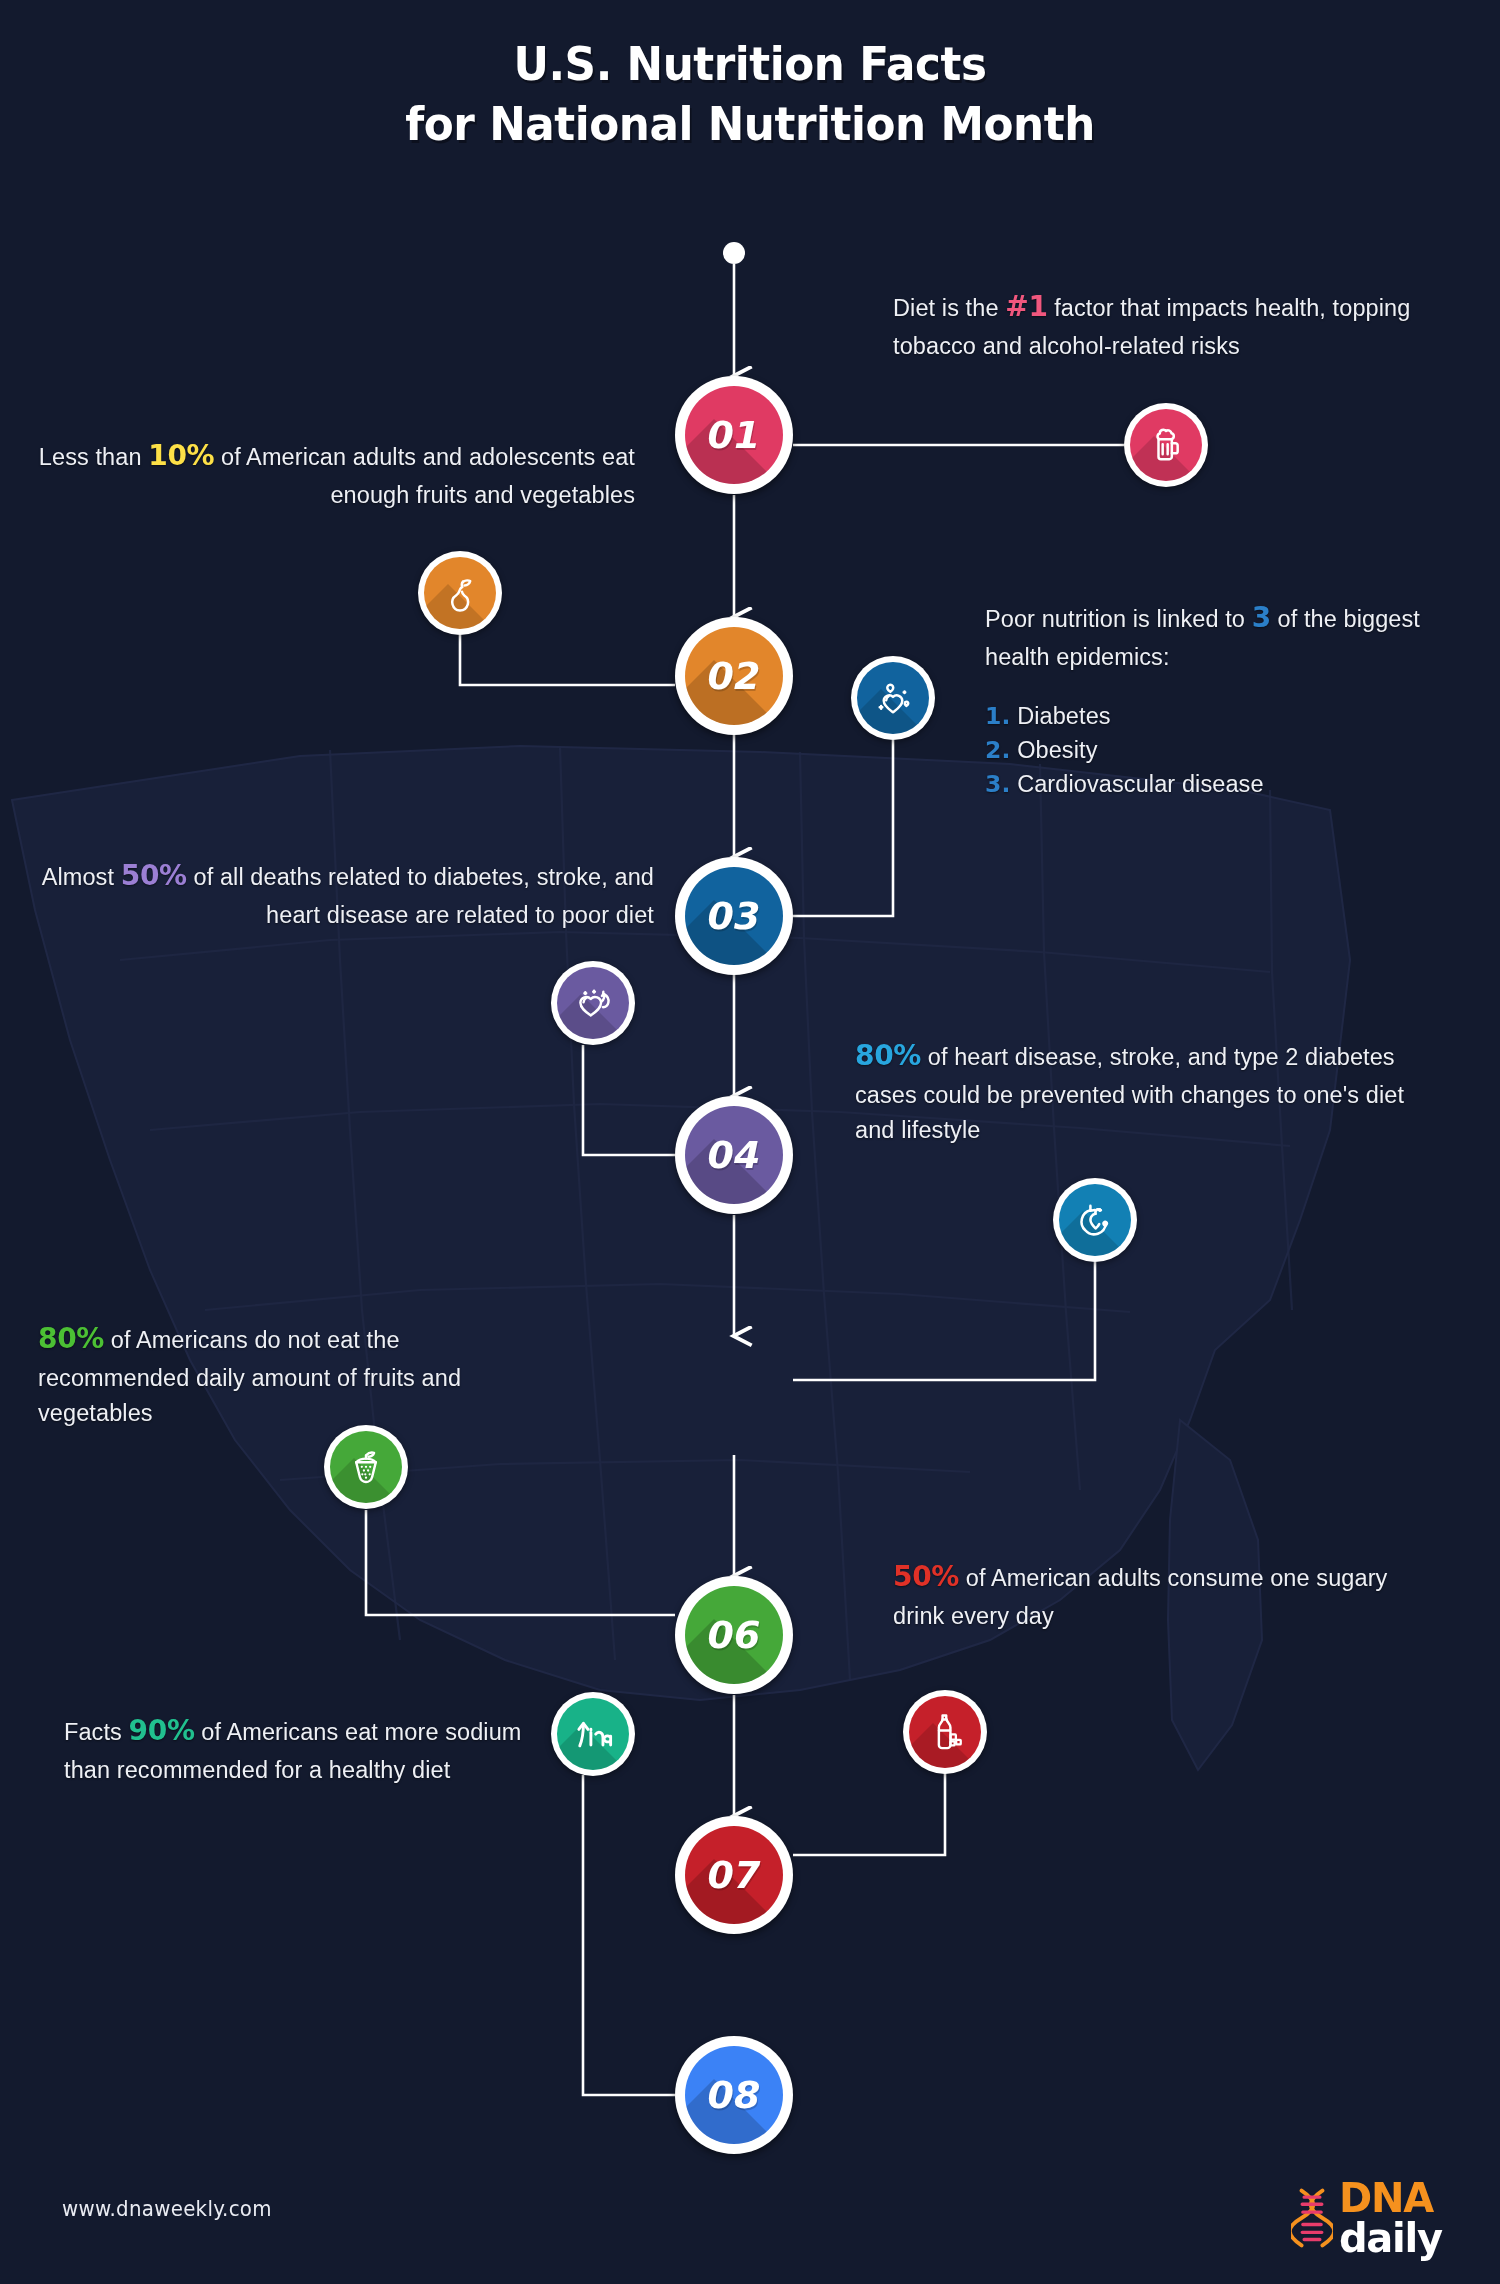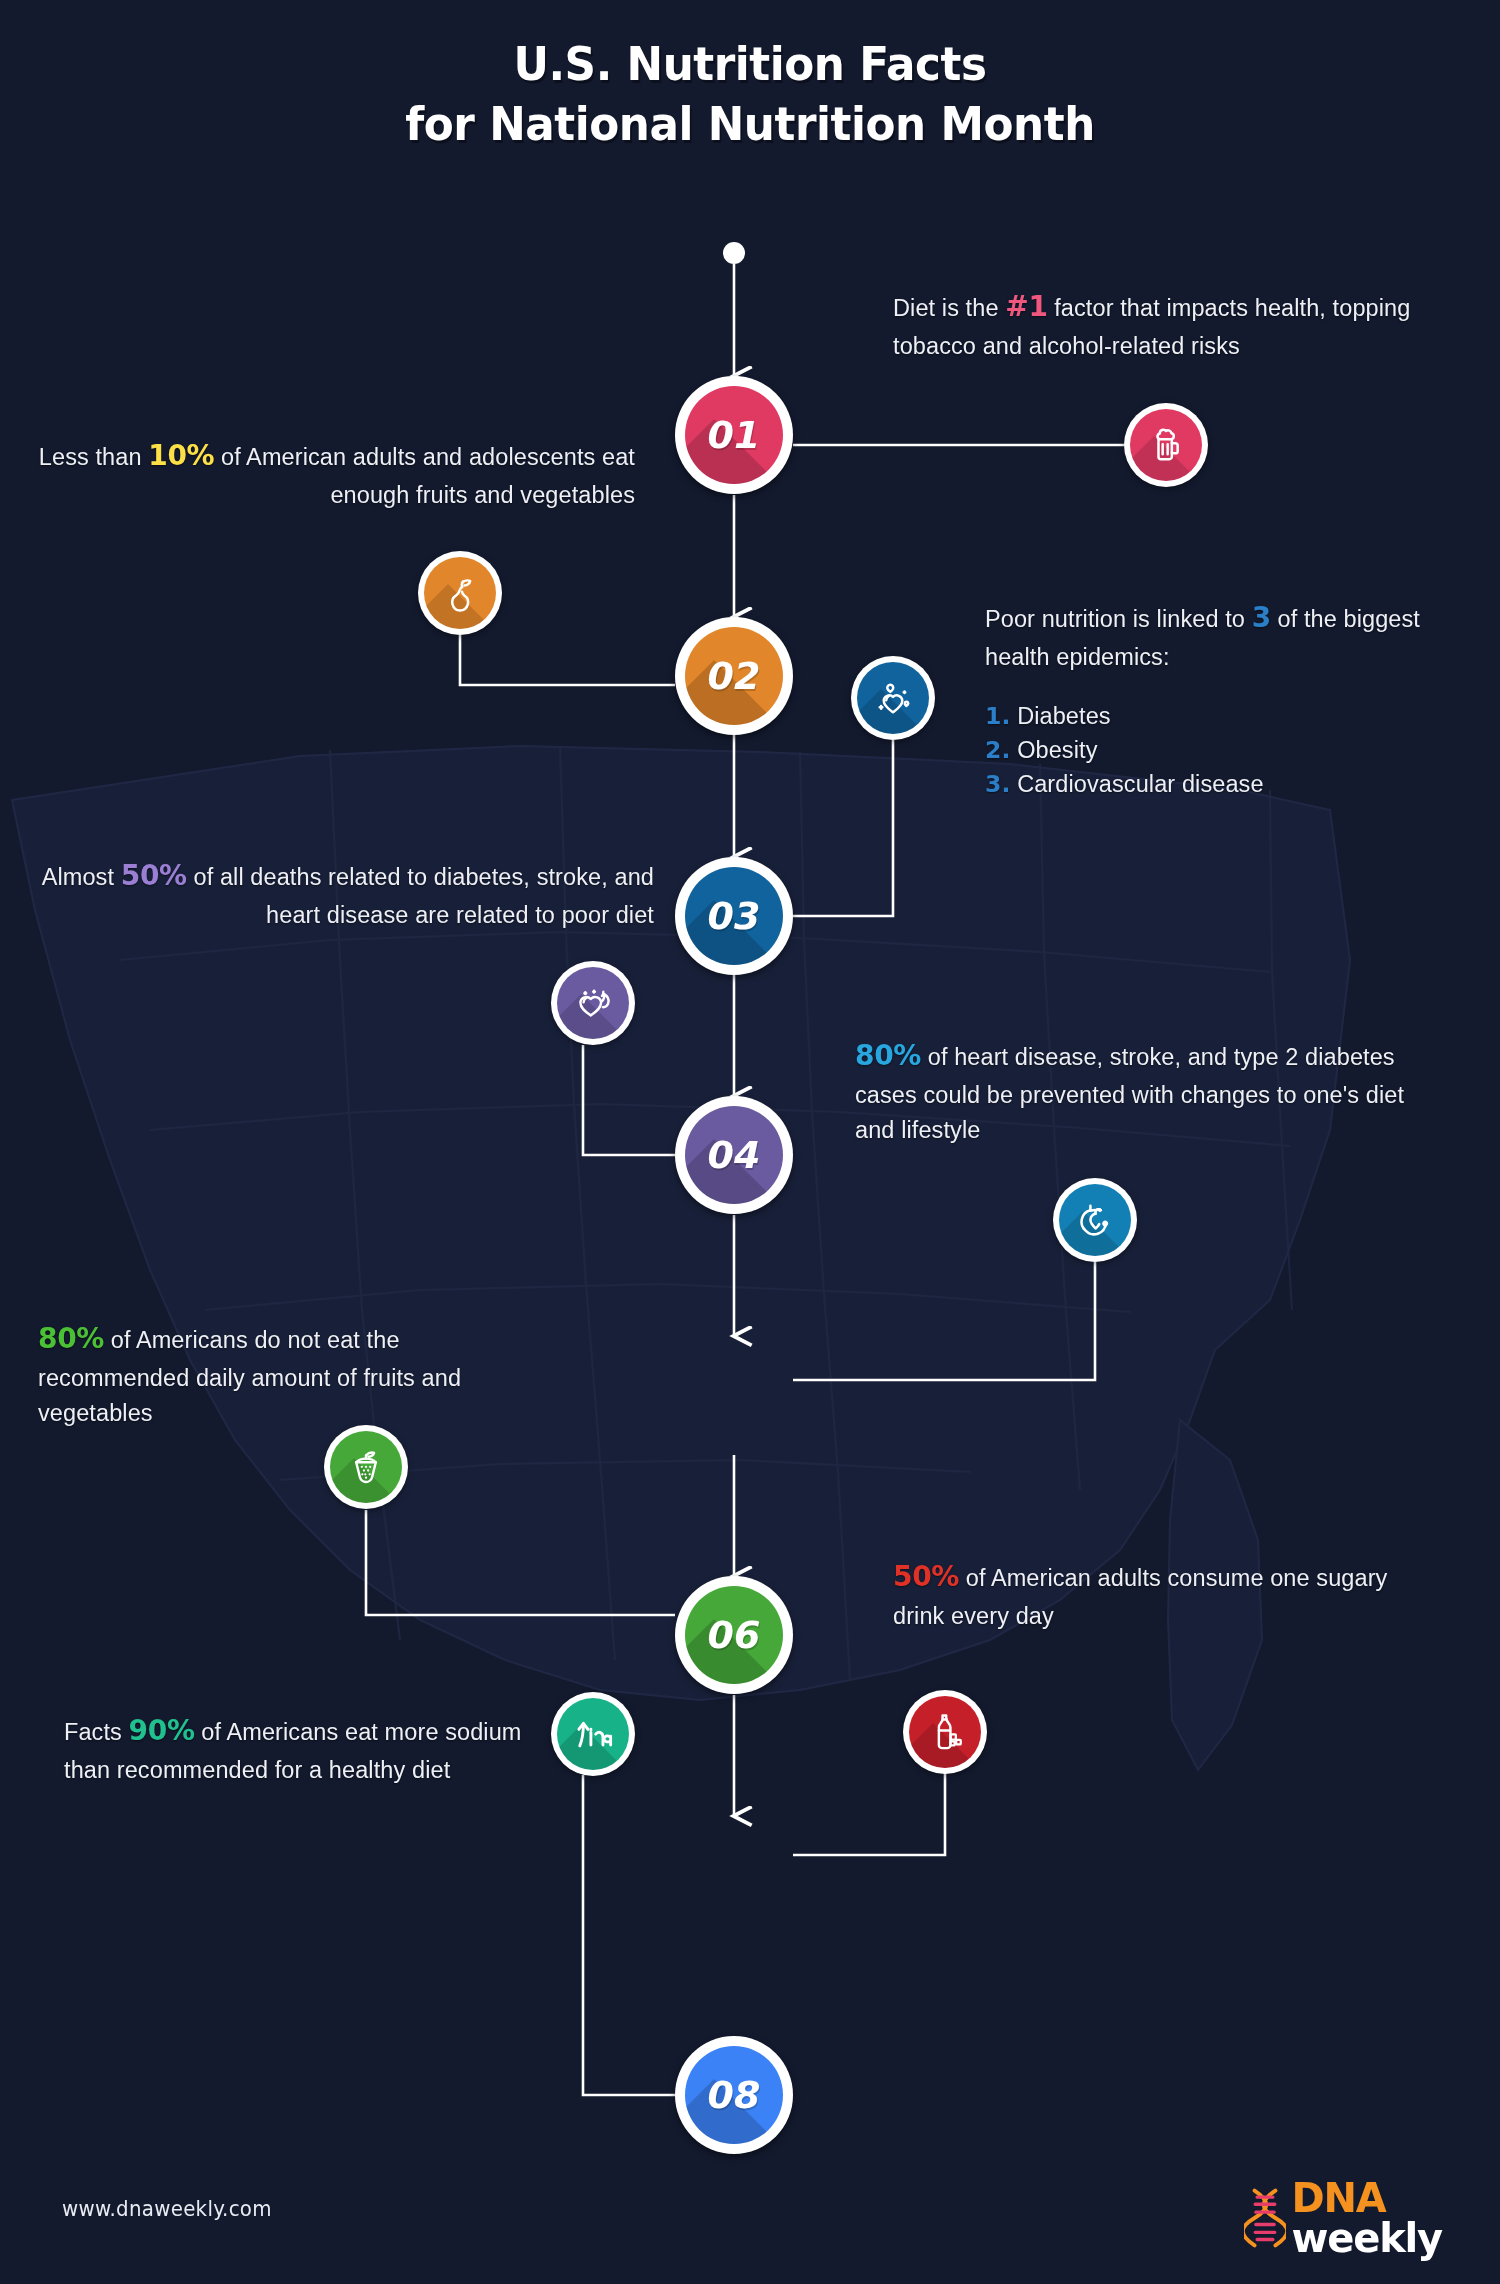--- a/index.html
+++ b/index.html
@@ -195,20 +195,25 @@
   <div class="node" style="left:675px;top:1096px;">
     <div class="disc" style="background:#6a5aa0;">
         <span class="num">04</span>
       </div>
   </div>
   <div class="node" style="left:675px;top:1576px;">
     <div class="disc" style="background:#45a839;">
         <span class="num">06</span>
       </div>
   </div>
+  <div class="node" style="left:675px;top:1816px;">
+    <div class="disc" style="background:#c5202a;">
+        <span class="num">07</span>
+      </div>
+  </div>
   <div class="node" style="left:675px;top:2036px;">
     <div class="disc" style="background:#3b82f6;">
         <span class="num">08</span>
       </div>
   </div>
 
   <div class="ibubble" style="left:1124px;top:403px;">
     <div class="idisc" style="background:#e03a63;">
       <svg width="40" height="40" viewBox="0 0 24 24" fill="none" stroke="#fff" stroke-width="1.5" stroke-linecap="round" stroke-linejoin="round">
         <path d="M7.5 8.5h8v10.5a1.5 1.5 0 0 1-1.5 1.5H9a1.5 1.5 0 0 1-1.5-1.5z"></path>
@@ -350,17 +355,17 @@
       <g stroke="#f5911e" stroke-width="3" fill="none">
         <path d="M7 2c12 8 12 14 0 21s-12 13 0 21"></path>
         <path d="M23 2c-12 8-12 14 0 21s12 13 0 21"></path>
       </g>
       <g stroke="#e83c6b" stroke-width="2.6">
         <path d="M9 7h12M7.5 12.5h15M8 18.5h14M8 28h14M7.5 34h15M9 39.5h12"></path>
       </g>
     </svg>
     <div class="wm">
       <span class="dna">DNA</span>
-        <span class="wk">weekly</span>
+        <span class="wk">daily</span>
     </div>
   </div>
 
 </div>
 
 </body></html>

